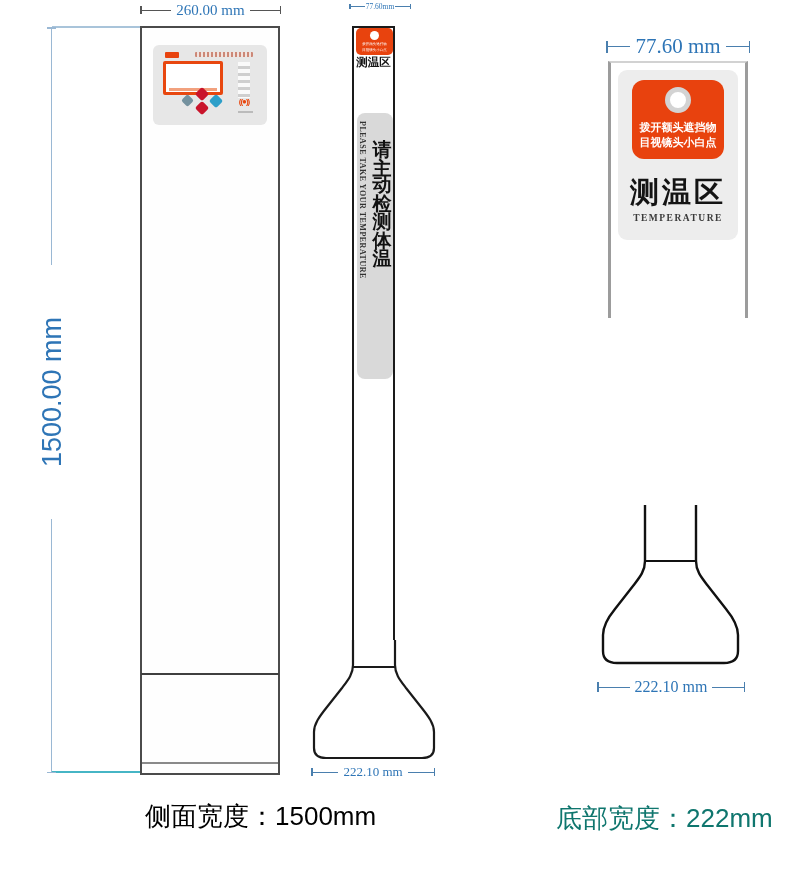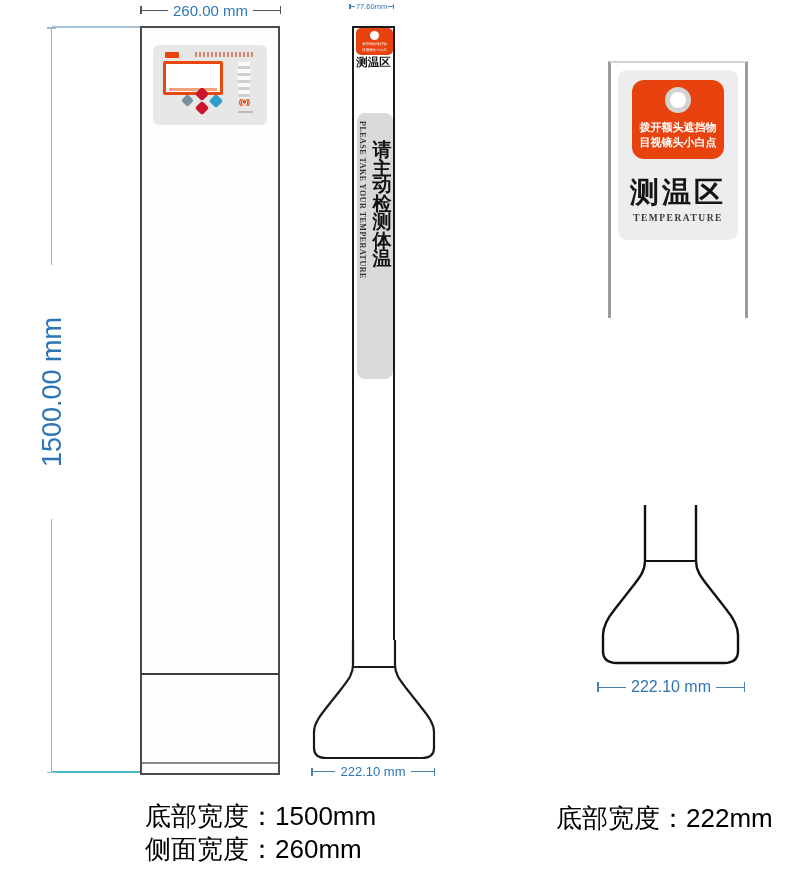--- a/index.html
+++ b/index.html
@@ -2,21 +2,21 @@
 <html><head>
 <meta charset="utf-8">
 <style>
   * { margin:0; padding:0; box-sizing:border-box; }
   html,body { background:#ffffff; }
   body { font-family:"Liberation Sans", sans-serif; }
   #canvas { position:relative; width:800px; height:893px; background:#fff; overflow:hidden; }
   .abs { position:absolute; }
 
   
-  .hdim { position:absolute; display:flex; align-items:center; color:#2e75b6; }
+  .hdim { position:absolute; display:flex; align-items:center; color:#2e75b6;font-family:Liberation Serif, serif; }
   .hdim .wing { flex:1; height:0; border-top:1.5px solid #4a7fae; }
   .hdim .tick { width:1.5px; background:#4a7fae; }
   .hdim .dim-text { padding:0 5px; white-space:nowrap; }
   .hdim.dark .wing { border-top-color:#555; }
   .hdim.dark .tick { background:#555; }
 
   
   #front-column { left:140px; top:26px; width:140px; height:749px; border:2px solid #4b4b4b; background:#fefefe; }
   #front-panel { left:11px; top:17px; width:114px; height:80px; background:#e7e7e7; border-radius:6px; position:absolute; }
   #front-panel .logo { position:absolute; left:12px; top:7px; width:14px; height:6px; background:#e8430e; border-radius:1px; }
@@ -50,21 +50,21 @@
   #side-icon { left:356px; top:28px; width:37px; height:27px; background:#e8430e; border-radius:5px; overflow:hidden; }
   #side-icon .cam { position:absolute; left:14px; top:3px; width:9px; height:9px; background:#fff; border-radius:50%; }
   #side-icon .mini-line { position:absolute; left:0; width:100%; text-align:center; color:#fff; font-size:3.5px; line-height:1.3; white-space:nowrap; }
   #side-zone-label { left:352px; top:55px; width:43px; text-align:center; font-size:11.5px; font-weight:bold; color:#151515; }
   #side-strip { left:357px; top:113px; width:36px; height:266px; background:#d9d9d9; border-radius:8px; }
   #side-strip .en { position:absolute; left:1px; top:8px; height:254px; writing-mode:vertical-rl;
       font-family:"Liberation Serif", serif; font-weight:bold; font-size:8px; letter-spacing:0.5px; color:#333; }
   #side-strip .cn { position:absolute; left:12px; top:10px; height:254px; writing-mode:vertical-rl; text-orientation:upright;
       font-size:19px; font-weight:bold; letter-spacing:18.5px; color:#111; }
   #side-base-svg { left:300px; top:640px; }
-  #side-tiny-dim { left:349px; top:2px; width:45px; font-size:7.5px; }
+  #side-tiny-dim { left:349px; top:2px; width:62px; font-size:7.5px; }
   #side-tiny-dim .tick { height:5px; }
   #side-tiny-dim .dim-text { padding:0 1px; }
   #side-bottom-dim { left:311px; top:764px; width:124px; font-size:13px; }
   #side-bottom-dim .tick { height:8px; }
 
   
   #top-dim { left:606px; top:34px; width:144px; font-size:21px; }
   #top-dim .tick { height:12px; }
   #top-column { left:608px; top:61px; width:140px; height:257px; background:#fff;
       border-left:3px solid #9c9c9c; border-right:3px solid #9c9c9c; border-top:2px solid #d2d2d2; }
@@ -77,21 +77,21 @@
   #top-zone-cn { position:absolute; left:0; top:106px; width:120px; text-align:center;
       font-size:29px; line-height:32px; font-weight:bold; color:#141414; letter-spacing:3px; }
   #top-zone-en { position:absolute; left:0; top:143px; width:120px; text-align:center;
       font-family:"Liberation Serif", serif; font-weight:bold; font-size:9.5px; letter-spacing:1.5px; color:#3a3a3a; }
   #top-caption { left:558px; top:336px; font-size:25px; line-height:30px; color:#0a0a0a; }
 
   
   #base-svg { left:590px; top:505px; }
   #base-dim { left:597px; top:678px; width:148px; font-size:16px; }
   #base-dim .tick { height:10px; }
-  #base-caption { left:556px; top:802px; font-size:26px; line-height:32px; color:#000000; }
+  #base-caption { left:556px; top:802px; font-size:26px; line-height:32px; color:#0f766e; }
 
   
   #footer-labels { left:145px; top:800px; font-size:26px; line-height:33px; color:#000; }
 </style>
 </head>
 <body>
 
 <div id="canvas">
 
   <div class="hdim dark" style="left:140px; top:2px; width:141px; height:16px; font-size:15px;">
@@ -157,20 +157,27 @@
   </div>
 
   <div class="hdim" id="side-bottom-dim">
     <span class="tick"></span>
     <span class="wing"></span>
     <span class="dim-text">222.10 mm</span>
     <span class="wing"></span>
     <span class="tick"></span>
   </div>
 
+  <div class="hdim" id="top-dim">
+    <span class="tick"></span>
+    <span class="wing"></span>
+    <span class="dim-text">77.60 mm</span>
+    <span class="wing"></span>
+    <span class="tick"></span>
+  </div>
 
   <div class="abs" id="top-column">
     <div id="top-panel">
       <div id="top-sticker">
         <div class="cam"></div>
         <div class="line" style="top:41px;">拨开额头遮挡物</div>
         <div class="line" style="top:56px;">目视镜头小白点</div>
       </div>
       <div id="top-zone-cn">测温区</div>
       <div id="top-zone-en">TEMPERATURE</div>
@@ -185,17 +192,16 @@
   <div class="hdim" id="base-dim">
     <span class="tick"></span>
     <span class="wing"></span>
     <span class="dim-text">222.10 mm</span>
     <span class="wing"></span>
     <span class="tick"></span>
   </div>
   <div class="abs" id="base-caption">底部宽度：222mm</div>
 
   <div class="abs" id="footer-labels">
-    <div>底部宽度：1500mm</div>
-    <div>侧面宽度：260mm</div>
+    <div>侧面宽度：1500mm</div>
   </div>
 
 </div>
 
 </body></html>

